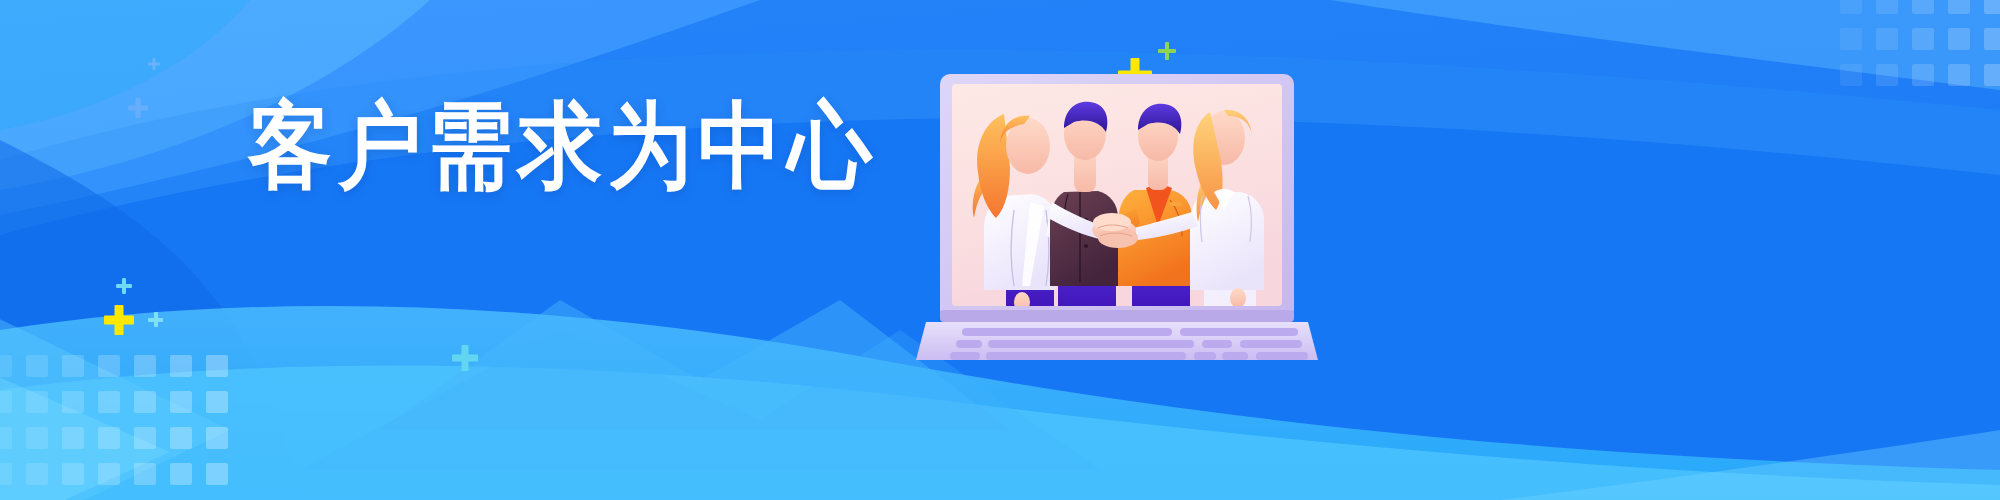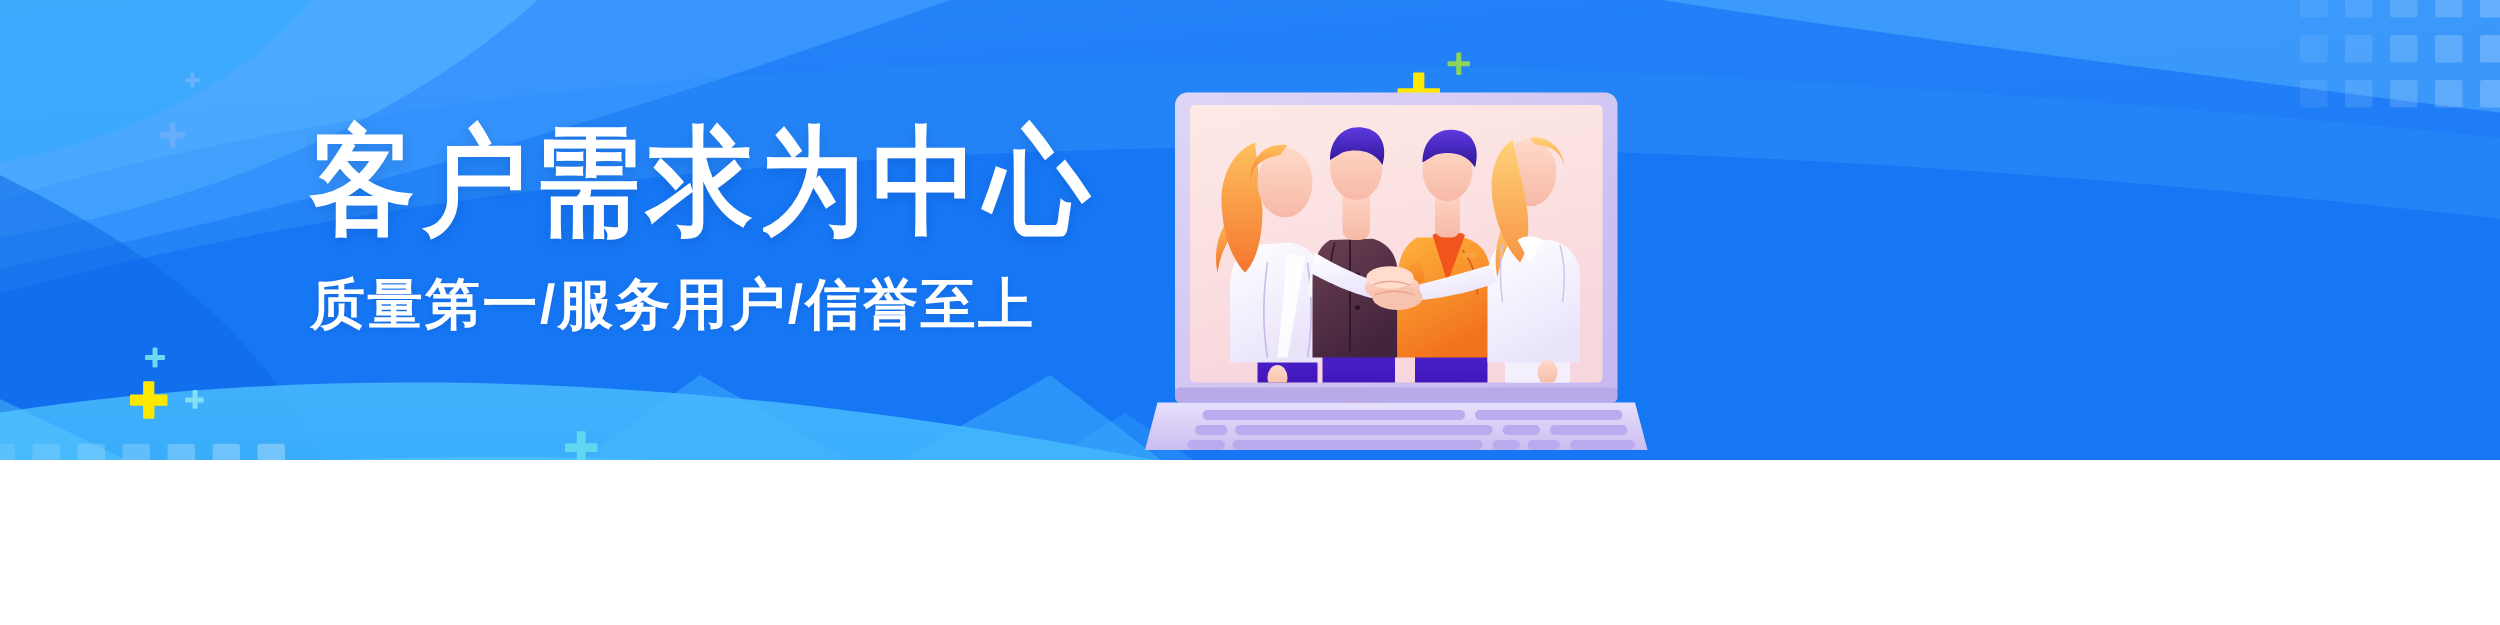--- a/index.html
+++ b/index.html
@@ -3,21 +3,21 @@
 <meta charset="utf-8">
 <style>
   * { margin:0; padding:0; box-sizing:border-box; }
   html, body {
     width:2000px; height:500px;
     overflow:hidden;
     font-family:"Liberation Sans", sans-serif;
   }
   #banner {
     position:relative;
-    width:2000px; height:368px;
+    width:2000px; height:500px;
     overflow:hidden;
     background:linear-gradient(115deg,#2f87f5 0%,#1677f5 28%,#0f74f7 55%,#2e9af8 78%,#49b6fb 100%);
   }
 
   
   .layer { position:absolute; pointer-events:none; }
   #wave-svg { position:absolute; inset:0; width:2000px; height:500px; }
 
   
   .dot-grid { position:absolute; }
@@ -168,21 +168,20 @@
       <span class="plus" style="left: 104px; top: 305px; width: 30px; height: 30px; color: rgb(255, 232, 0); --t: 9px;"></span>
       <span class="plus" style="left: 148px; top: 312px; width: 15px; height: 15px; color: rgb(127, 224, 245); --t: 4px;"></span>
       <span class="plus" style="left: 116px; top: 278px; width: 16px; height: 16px; color: rgb(111, 216, 242); --t: 4px;"></span>
       <span class="plus" style="left: 452px; top: 345px; width: 26px; height: 26px; color: rgb(98, 213, 240); --t: 7px;"></span>
       <span class="plus" style="left: 128px; top: 98px; width: 20px; height: 20px; color: rgb(102, 174, 252); --t: 5px;"></span>
       <span class="plus" style="left: 148px; top: 58px; width: 12px; height: 12px; color: rgb(106, 179, 252); --t: 3px;"></span>
     </div>
 
   <div id="text-block">
     <div id="headline">客户需求为中心</div>
-    <div id="subheadline">质量第一/服务用户/信誉至上</div>
   </div>
 
   <div id="laptop">
     <svg viewBox="0 0 400 300" xmlns="http://www.w3.org/2000/svg">
       <defs>
         <linearGradient id="scr" x1="0" y1="0" x2="0.3" y2="1">
           <stop offset="0%" stop-color="#fde9e6"></stop>
           <stop offset="60%" stop-color="#fbdfe0"></stop>
           <stop offset="100%" stop-color="#f7d6de"></stop>
         </linearGradient>

